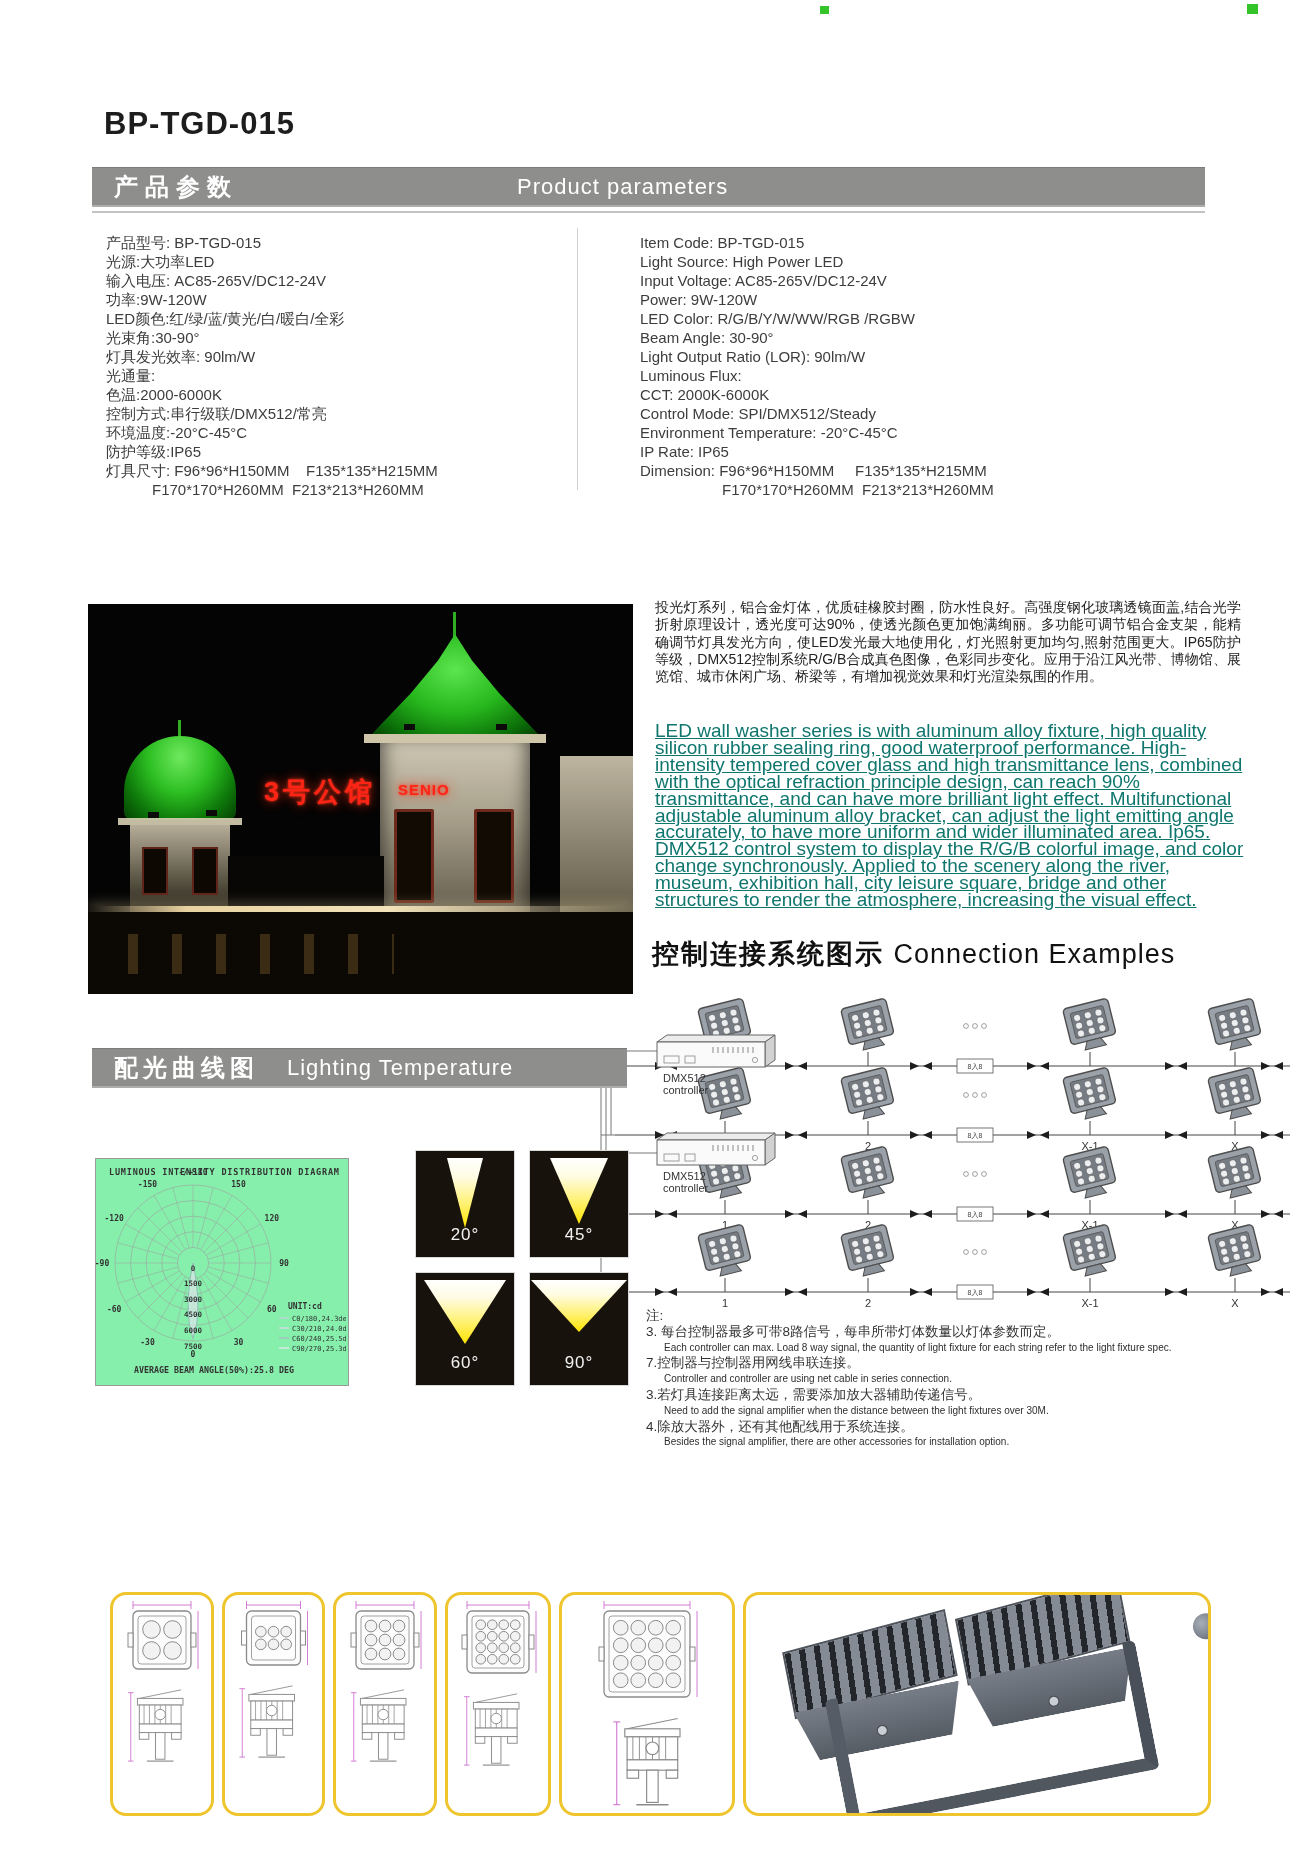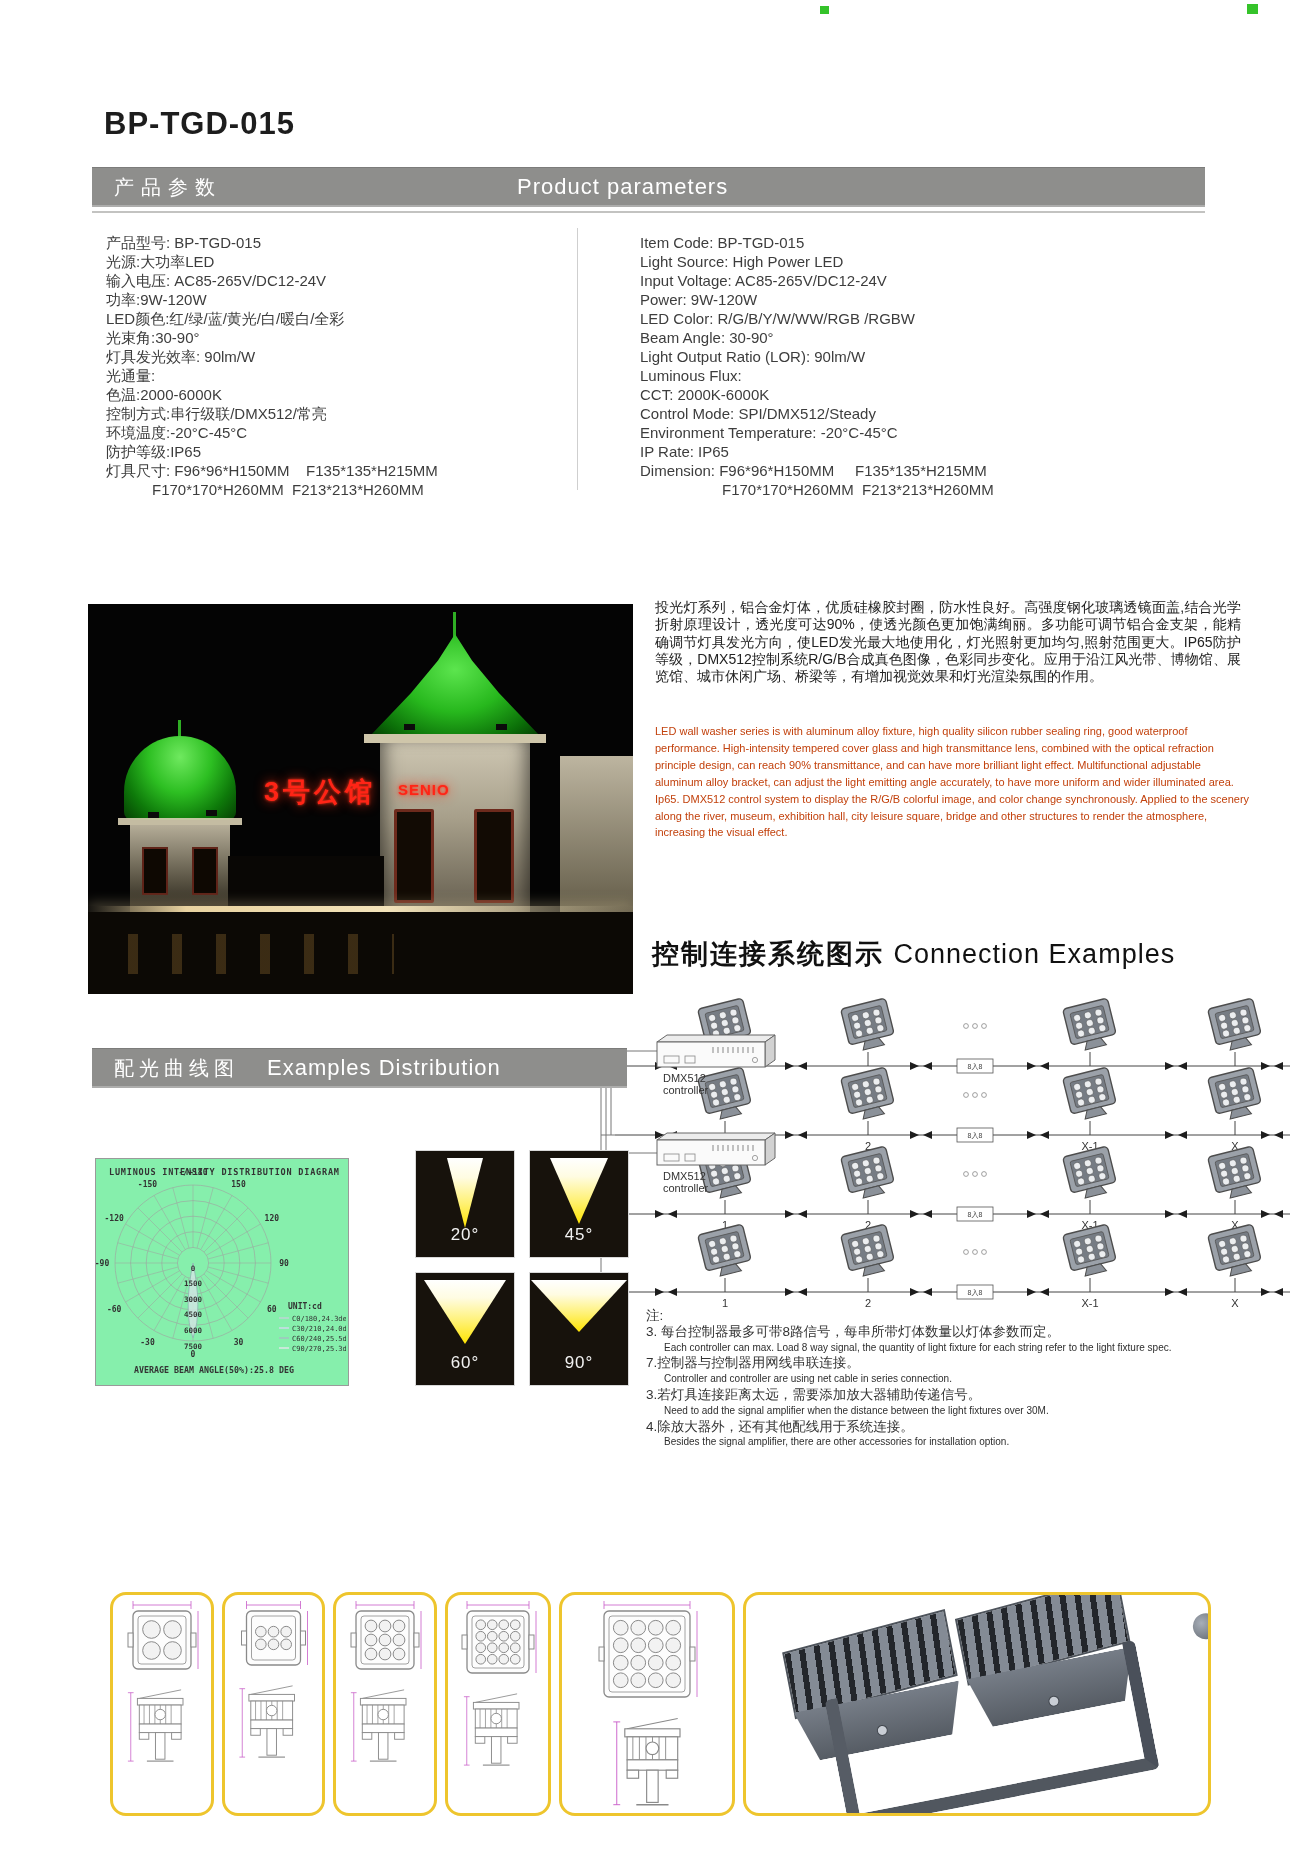--- a/index.html
+++ b/index.html
@@ -4,21 +4,21 @@
 <style>
   html,body{margin:0;padding:0;background:#ffffff;}
   .page{position:relative;width:1296px;height:1858px;background:#fff;overflow:hidden;
         font-family:"Liberation Sans",sans-serif;color:#3b3b3b;}
   .speck{position:absolute;background:#35c32a;}
   h1.model{position:absolute;left:104px;top:106px;margin:0;font-size:31px;font-weight:700;
         color:#1d1d1d;letter-spacing:1px;}
   .hdrbar{position:absolute;height:40px;background:#8e8e8c;color:#fff;
         box-shadow:inset 0 -2px 0 rgba(255,255,255,.28), inset 0 1px 0 rgba(0,0,0,.12);
         display:flex;align-items:center;}
-  .hdr-zh{font-size:20px;font-weight:400;letter-spacing:7px;padding-left:22px;white-space:nowrap;}
+  .hdr-zh{font-size:24px;font-weight:700;letter-spacing:7px;padding-left:22px;white-space:nowrap;}
   .hdr-en{font-size:22px;font-weight:400;letter-spacing:1px;white-space:nowrap;}
   .underline{position:absolute;height:2px;background:#c3c3c1;}
   .spec-col{position:absolute;top:233px;font-size:15px;line-height:19px;color:#3d3d3d;
         white-space:pre-wrap;}
   .spec-col .ln{height:19px;}
   .spec-col .indent-zh{padding-left:46px;}
   .spec-col .indent-en{padding-left:82px;}
   .vdivider{position:absolute;width:1px;background:#cfcfcf;}
   
   .photo{position:absolute;left:88px;top:604px;width:545px;height:390px;background:#040404;overflow:hidden;}
@@ -48,22 +48,22 @@
   .ph-eave{position:absolute;left:0;top:302px;width:545px;height:6px;
         background:linear-gradient(90deg,rgba(235,214,166,.08),#e8d2a0 18%,#f3e3ba 55%,rgba(235,214,166,.12));
         box-shadow:0 0 14px rgba(242,222,172,.55);}
   .ph-wall{position:absolute;left:0;top:308px;width:545px;height:82px;background:#0c0905;}
   .ph-wall-windows{position:absolute;left:6px;top:22px;width:300px;height:40px;opacity:.55;
         background:repeating-linear-gradient(90deg,transparent 0 34px,rgba(201,148,66,.45) 34px 44px);}
   .ph-fixture{position:absolute;width:11px;height:6px;background:#0b0b0b;}
   
   .desc-zh{position:absolute;left:655px;top:599px;width:586px;font-size:14px;line-height:17.3px;
         color:#222;text-align:justify;}
-  .desc-en{position:absolute;left:655px;top:723px;width:596px;font-size:11px;line-height:16.9px;
-        color:#c2410c;}
+  .desc-en{position:absolute;left:655px;top:723px;width:596px;font-size:19px;line-height:16.9px;
+        color:#0f766e;text-decoration:underline;}
   .conn-heading{position:absolute;left:652px;top:936px;margin:0;font-size:27px;color:#111;
         font-weight:700;letter-spacing:2px;white-space:nowrap;}
   .conn-heading .en{font-weight:400;letter-spacing:1px;}
   
   .notes{position:absolute;left:646px;top:1308px;width:604px;font-size:13.5px;line-height:15.8px;color:#333;}
   .notes .nt{font-weight:400;}
   .notes .en{padding-left:18px;font-size:10px;color:#2e2e2e;}
   
   .polar-box{position:absolute;left:95px;top:1158px;width:252px;height:226px;background:#86efac;
         border:1px solid #9a9a9a;}
@@ -360,21 +360,21 @@
       <div class="nt">7.控制器与控制器用网线串联连接。</div>
       <div class="en">Controller and controller are using net cable in series connection.</div>
       <div class="nt">3.若灯具连接距离太远，需要添加放大器辅助传递信号。</div>
       <div class="en">Need to add the signal amplifier when the distance between the light fixtures over 30M.</div>
       <div class="nt">4.除放大器外，还有其他配线用于系统连接。</div>
       <div class="en">Besides the signal amplifier, there are other accessories for installation option.</div>
     </div>
 
   <div class="hdrbar" style="left:92px;top:1048px;width:535px;">
     <span class="hdr-zh" style="letter-spacing:5px;">配光曲线图</span>
-    <span class="hdr-en" style="margin-left:28px;">Examples Distribution</span>
+    <span class="hdr-en" style="margin-left:28px;">Lighting Temperature</span>
   </div>
 
   <div class="polar-box">
     <svg id="polar-svg" width="250" height="224" viewBox="0 0 250 224">
         <text x="13" y="16" font-size="8.5" font-weight="bold" fill="#333" letter-spacing="0.8" class="monotxt">LUMINOUS INTENSITY DISTRIBUTION DIAGRAM</text>
         <g>
           <circle cx="97" cy="104" r="15.6" fill="none" stroke="#9f9f9f" stroke-width="0.6"></circle>
           <circle cx="97" cy="104" r="31.2" fill="none" stroke="#9f9f9f" stroke-width="0.6"></circle>
           <circle cx="97" cy="104" r="46.8" fill="none" stroke="#9f9f9f" stroke-width="0.6"></circle>
           <circle cx="97" cy="104" r="62.4" fill="none" stroke="#9f9f9f" stroke-width="0.6"></circle>

